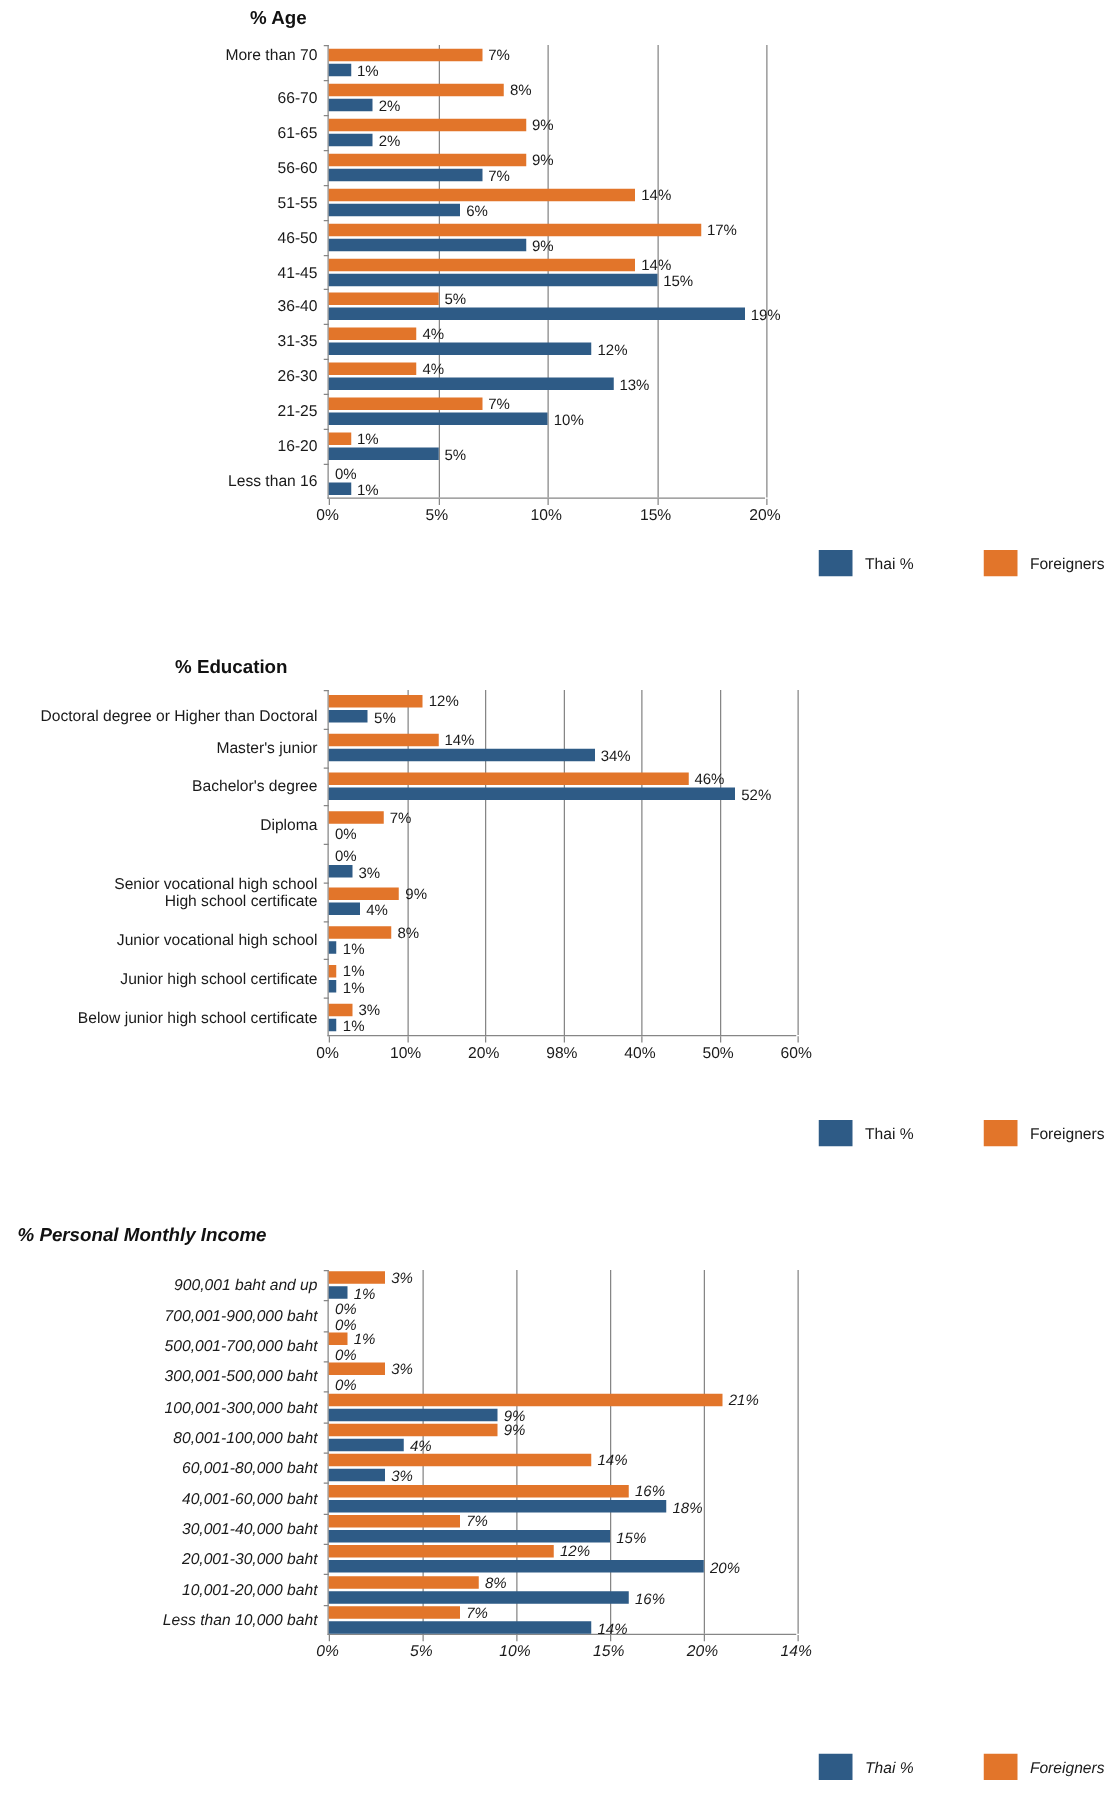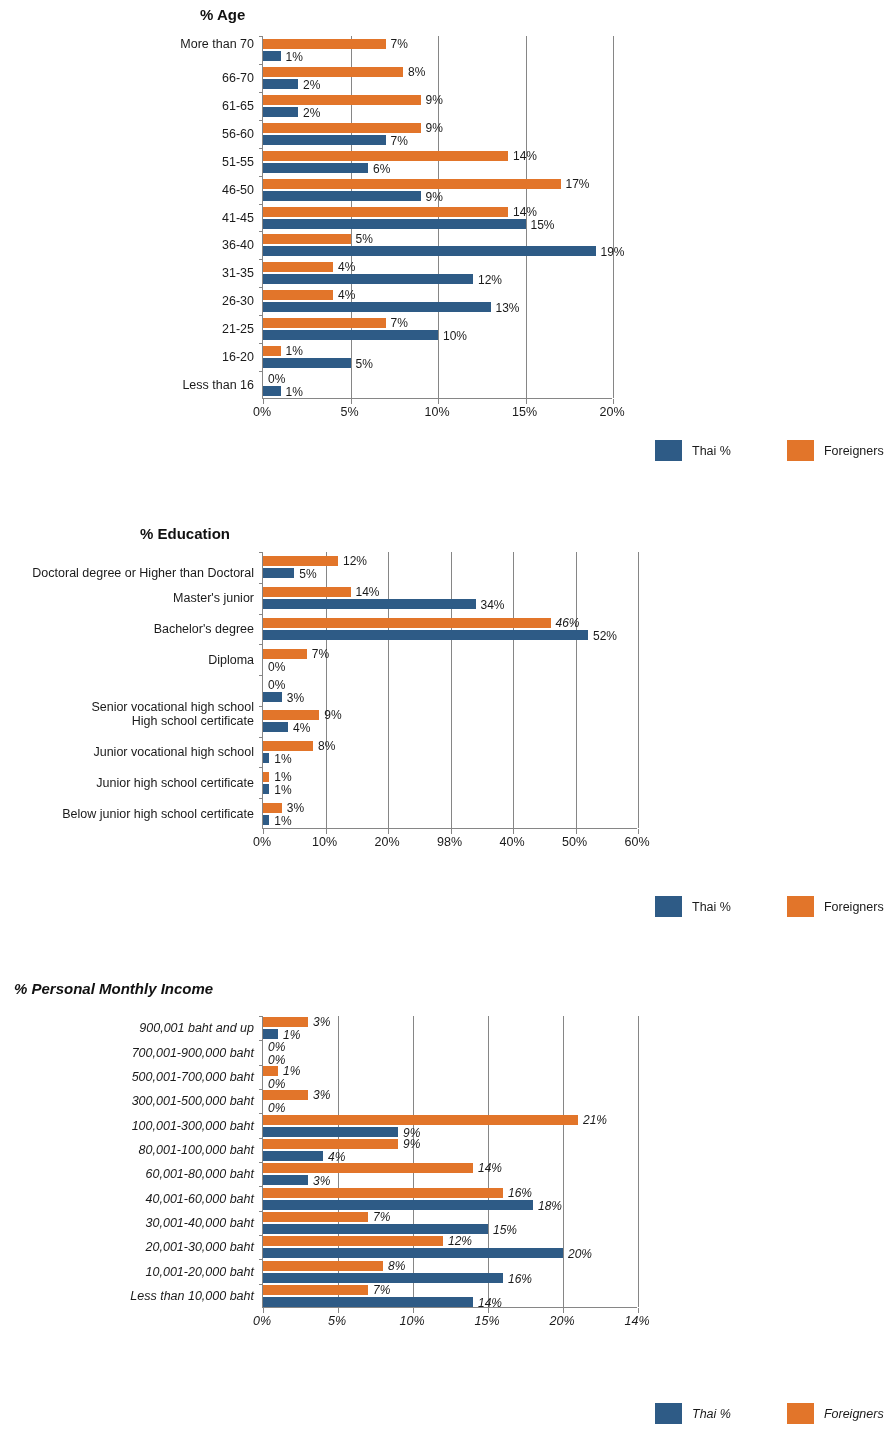--- a/index.html
+++ b/index.html
@@ -201,21 +201,21 @@
         <div class="bar-val" style="left:80px;top:3.3888888888888893px;">12%</div>
         <div class="bar thai" style="left:0;top:16.38888888888889px;width:31.25px;"></div>
         <div class="bar-val" style="left:36.25px;top:16.38888888888889px;">5%</div>
         <div class="tickmark" style="top:30.77777777777778px;"></div>
         <div class="bar foreign" style="left:0;top:35.16666666666667px;width:87.5px;"></div>
         <div class="bar-val" style="left:92.5px;top:34.16666666666667px;">14%</div>
         <div class="bar thai" style="left:0;top:47.16666666666667px;width:212.5px;"></div>
         <div class="bar-val" style="left:217.5px;top:47.16666666666667px;">34%</div>
         <div class="tickmark" style="top:61.55555555555556px;"></div>
         <div class="bar foreign" style="left:0;top:65.94444444444444px;width:287.5px;"></div>
-        <div class="bar-val" style="left:292.5px;top:64.94444444444444px;font-style:italic;">46%</div>
+        <div class="bar-val" style="left:292.5px;top:64.94444444444444px;">46%</div>
         <div class="bar thai" style="left:0;top:77.94444444444444px;width:325px;"></div>
         <div class="bar-val" style="left:330px;top:77.94444444444444px;">52%</div>
         <div class="tickmark" style="top:92.33333333333334px;"></div>
         <div class="bar foreign" style="left:0;top:96.72222222222223px;width:43.75px;"></div>
         <div class="bar-val" style="left:48.75px;top:95.72222222222223px;">7%</div>
         <div class="bar-val" style="left:5px;top:108.72222222222223px;">0%</div>
         <div class="tickmark" style="top:123.11111111111111px;"></div>
         <div class="bar-val" style="left:5px;top:126.5px;">0%</div>
         <div class="bar thai" style="left:0;top:139.5px;width:18.75px;"></div>
         <div class="bar-val" style="left:23.75px;top:139.5px;">3%</div>

